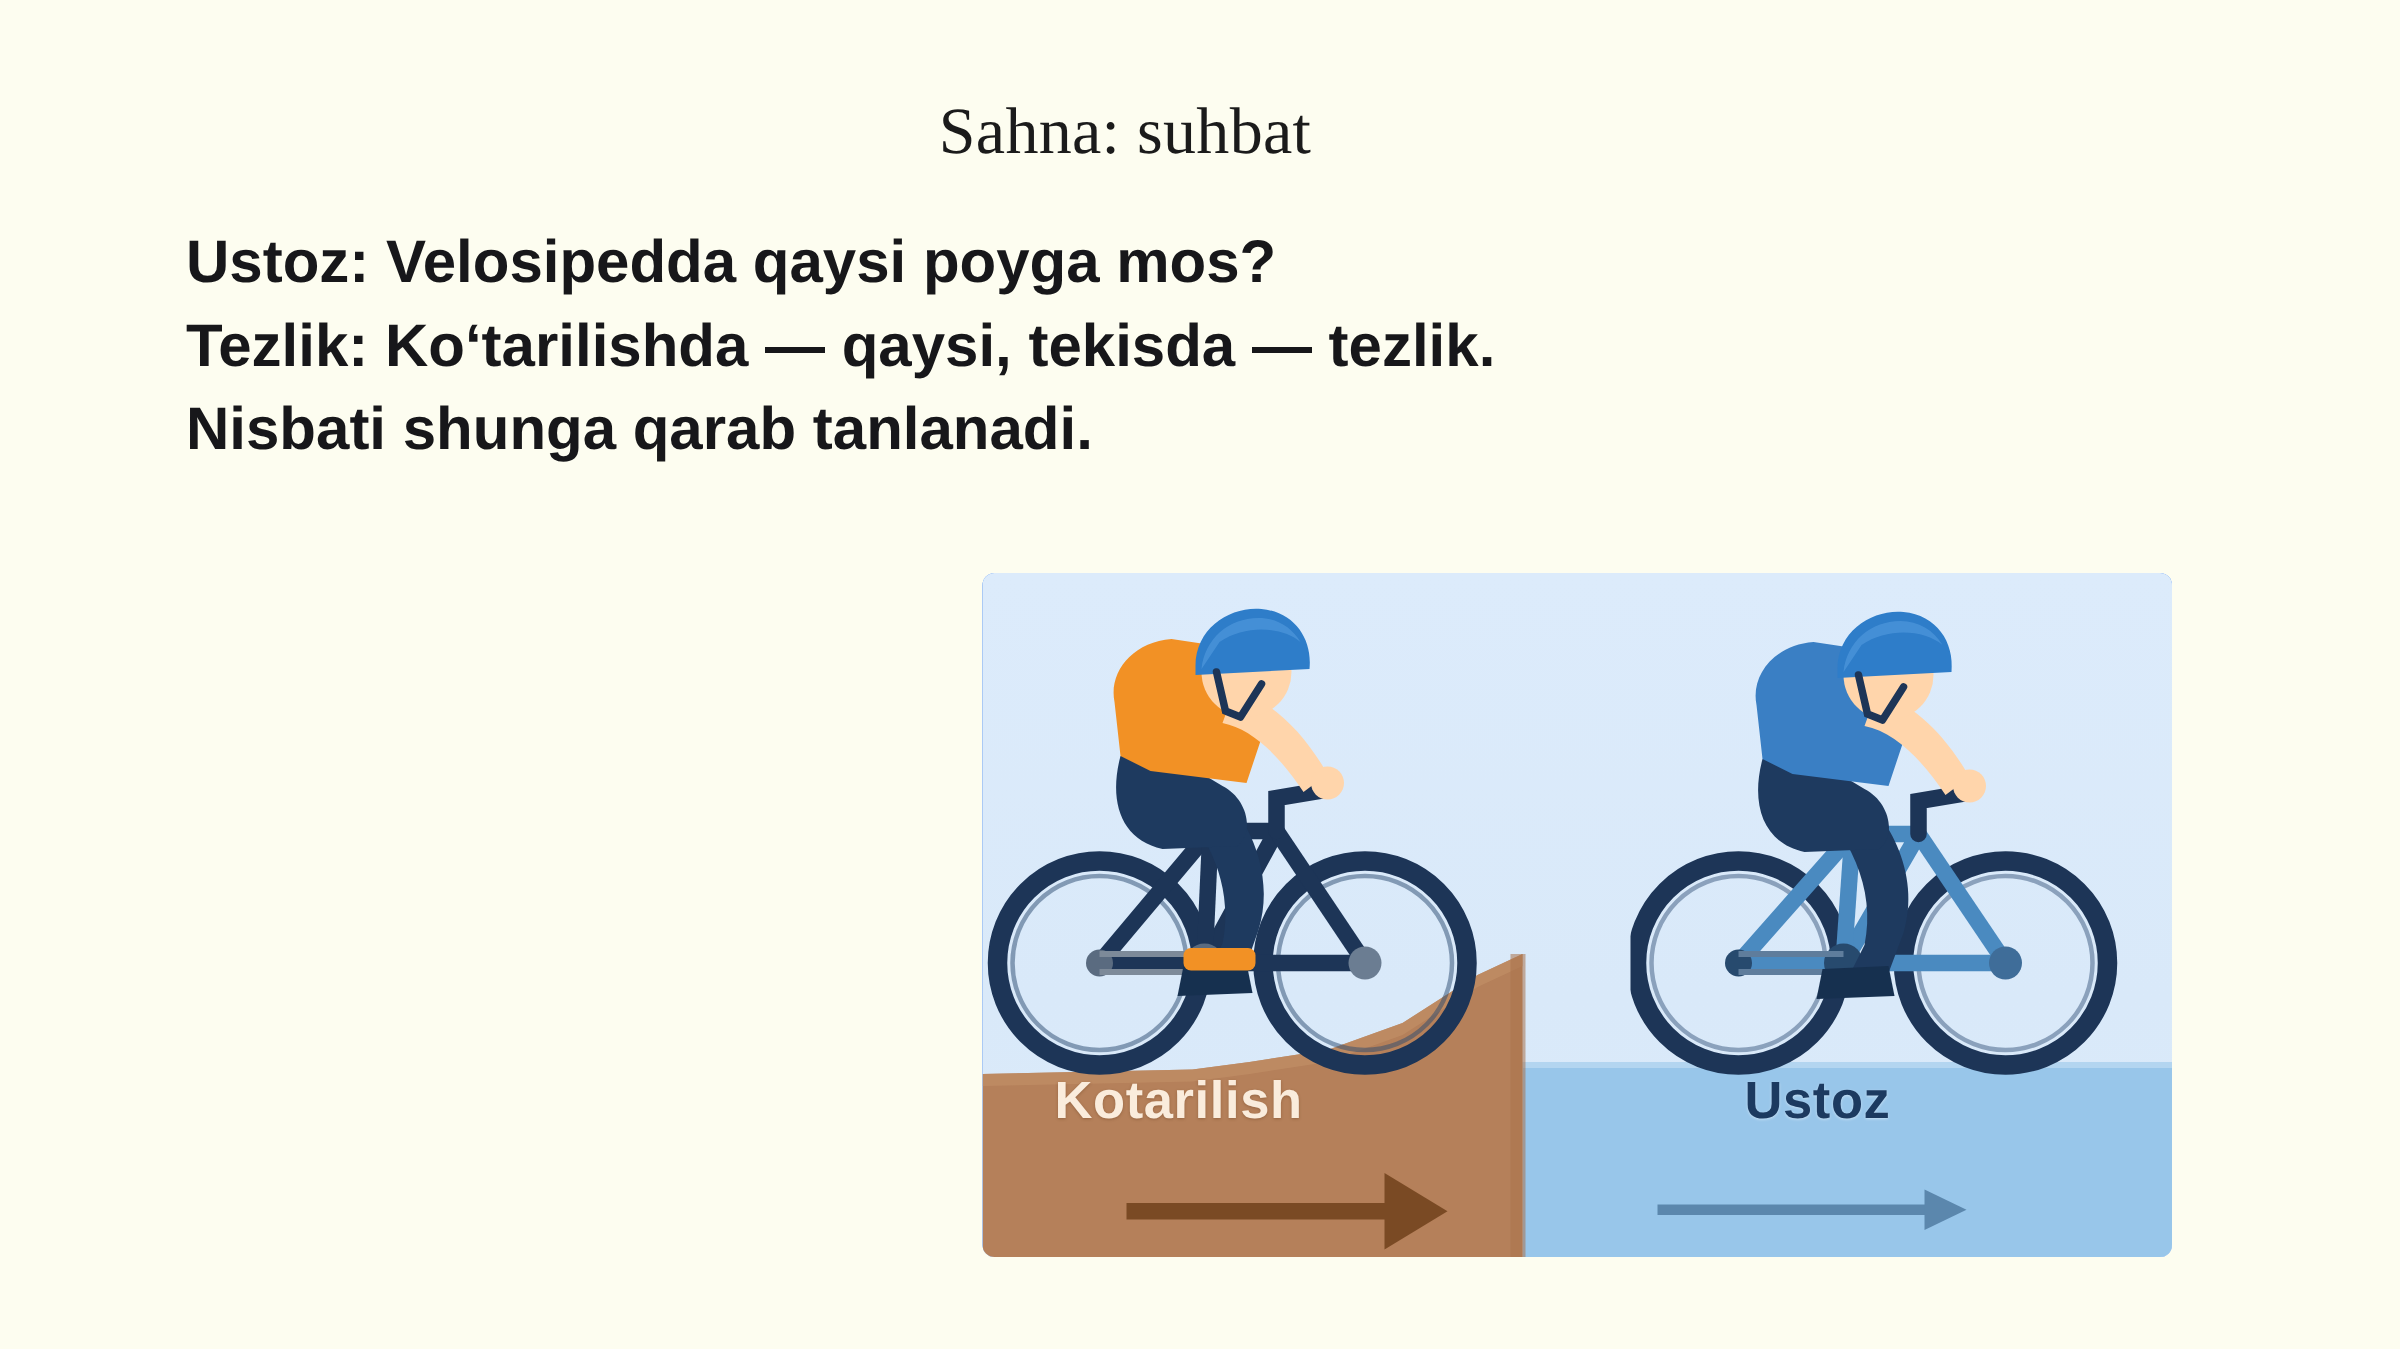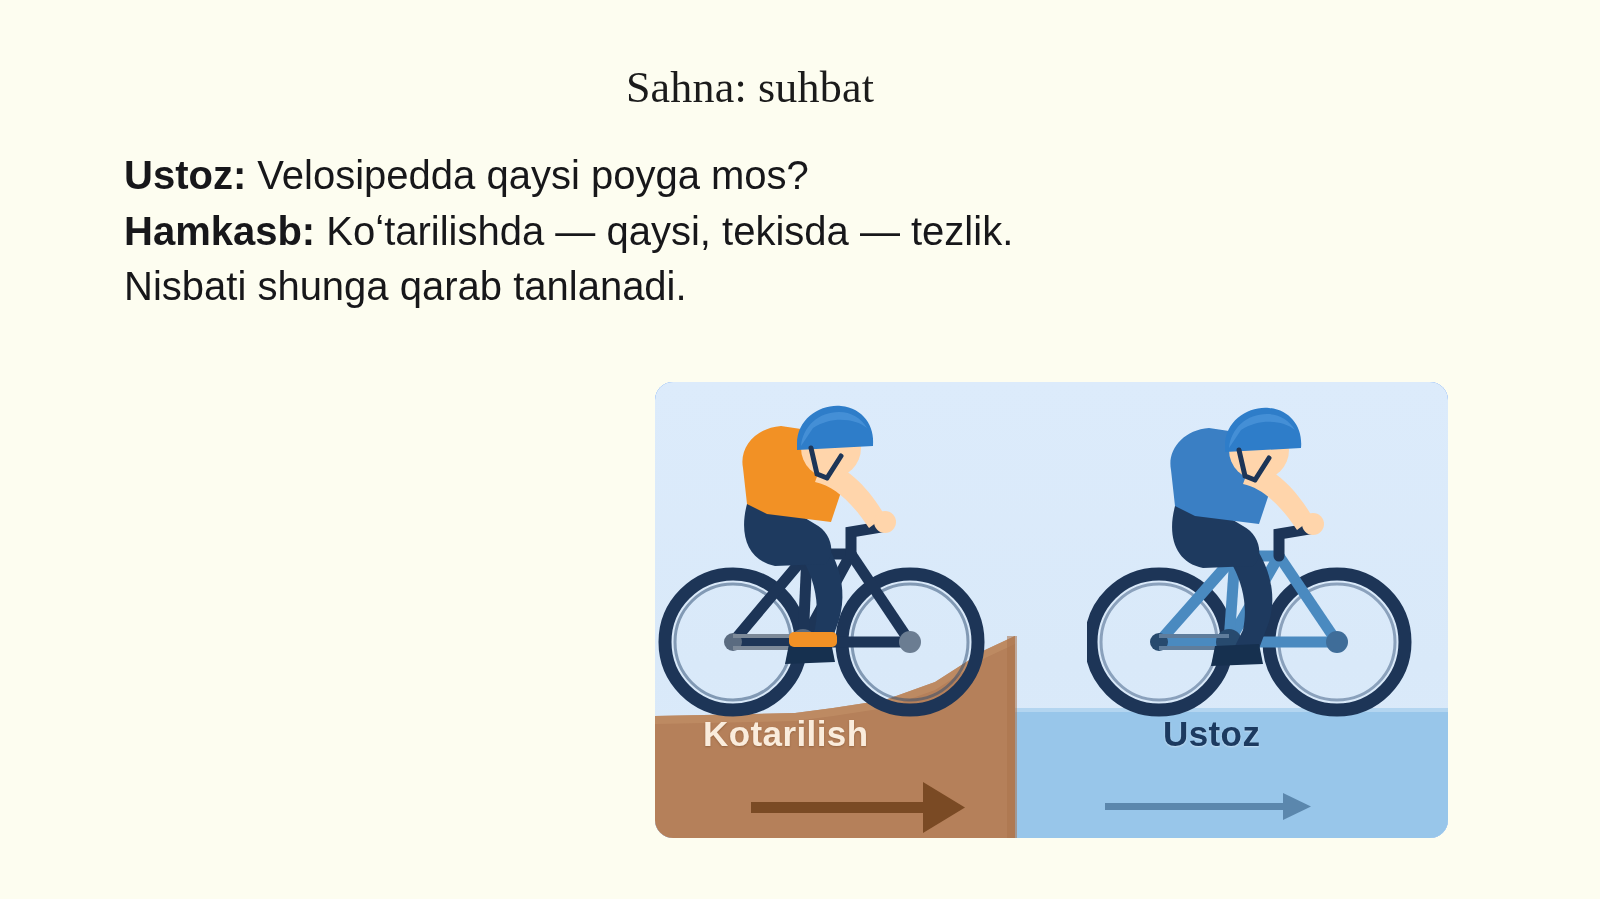--- a/index.html
+++ b/index.html
@@ -50,31 +50,31 @@
     color: #17171a;
   }
   .line {
     white-space: normal;
   }
   .speaker {
     font-weight: 700;
     text-align: center;
   }
   .utterance {
-    font-weight: 400;
+    font-weight: 700;
   }
 
   
   #illustration {
     position: absolute;
     left: 655px;
     top: 366px;
     width: 793px;
     height: 456px;
-    border-radius: 18px;
+    border-radius: 8px;
     overflow: hidden;
     background: #3b82f6;
   }
   #sky {
     position: absolute;
     inset: 0;
     background: linear-gradient(180deg, #dcebfb 0%, #d9e9f9 62%, #dbeafa 100%);
   }
 
   
@@ -128,21 +128,21 @@
 
 <div id="slide">
 
   <div id="scene-title">Sahna: suhbat</div>
 
   <div id="dialogue">
     <div class="line">
       <span class="speaker">Ustoz:</span><span class="utterance"> Velosipedda qaysi poyga mos?</span>
     </div>
     <div class="line">
-      <span class="speaker">Hamkasb:</span><span class="utterance"> Koʻtarilishda — qaysi, tekisda — tezlik.</span>
+      <span class="speaker">Tezlik:</span><span class="utterance"> Koʻtarilishda — qaysi, tekisda — tezlik.</span>
     </div>
     <div class="line">
       <span class="utterance">Nisbati shunga qarab tanlanadi.</span>
     </div>
   </div>
 
   <div id="illustration">
 
     <div id="sky"></div>
 

